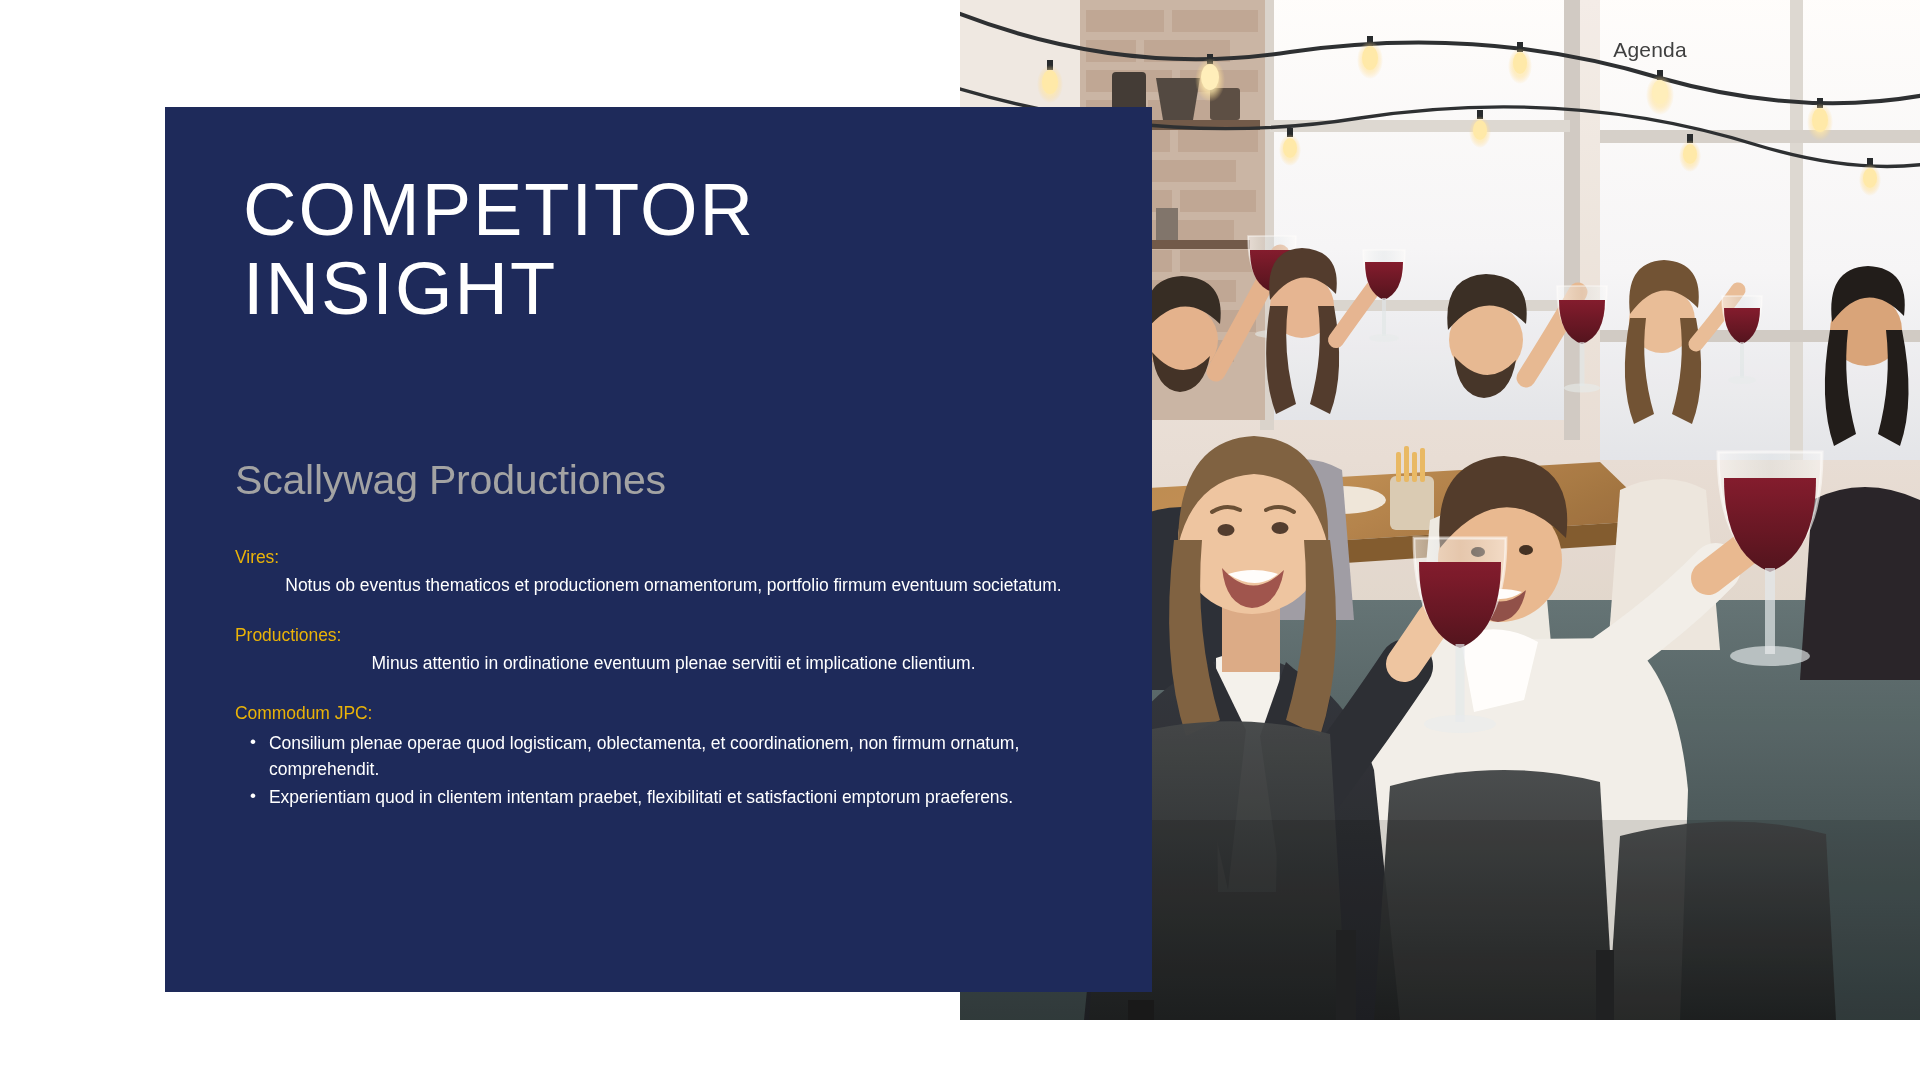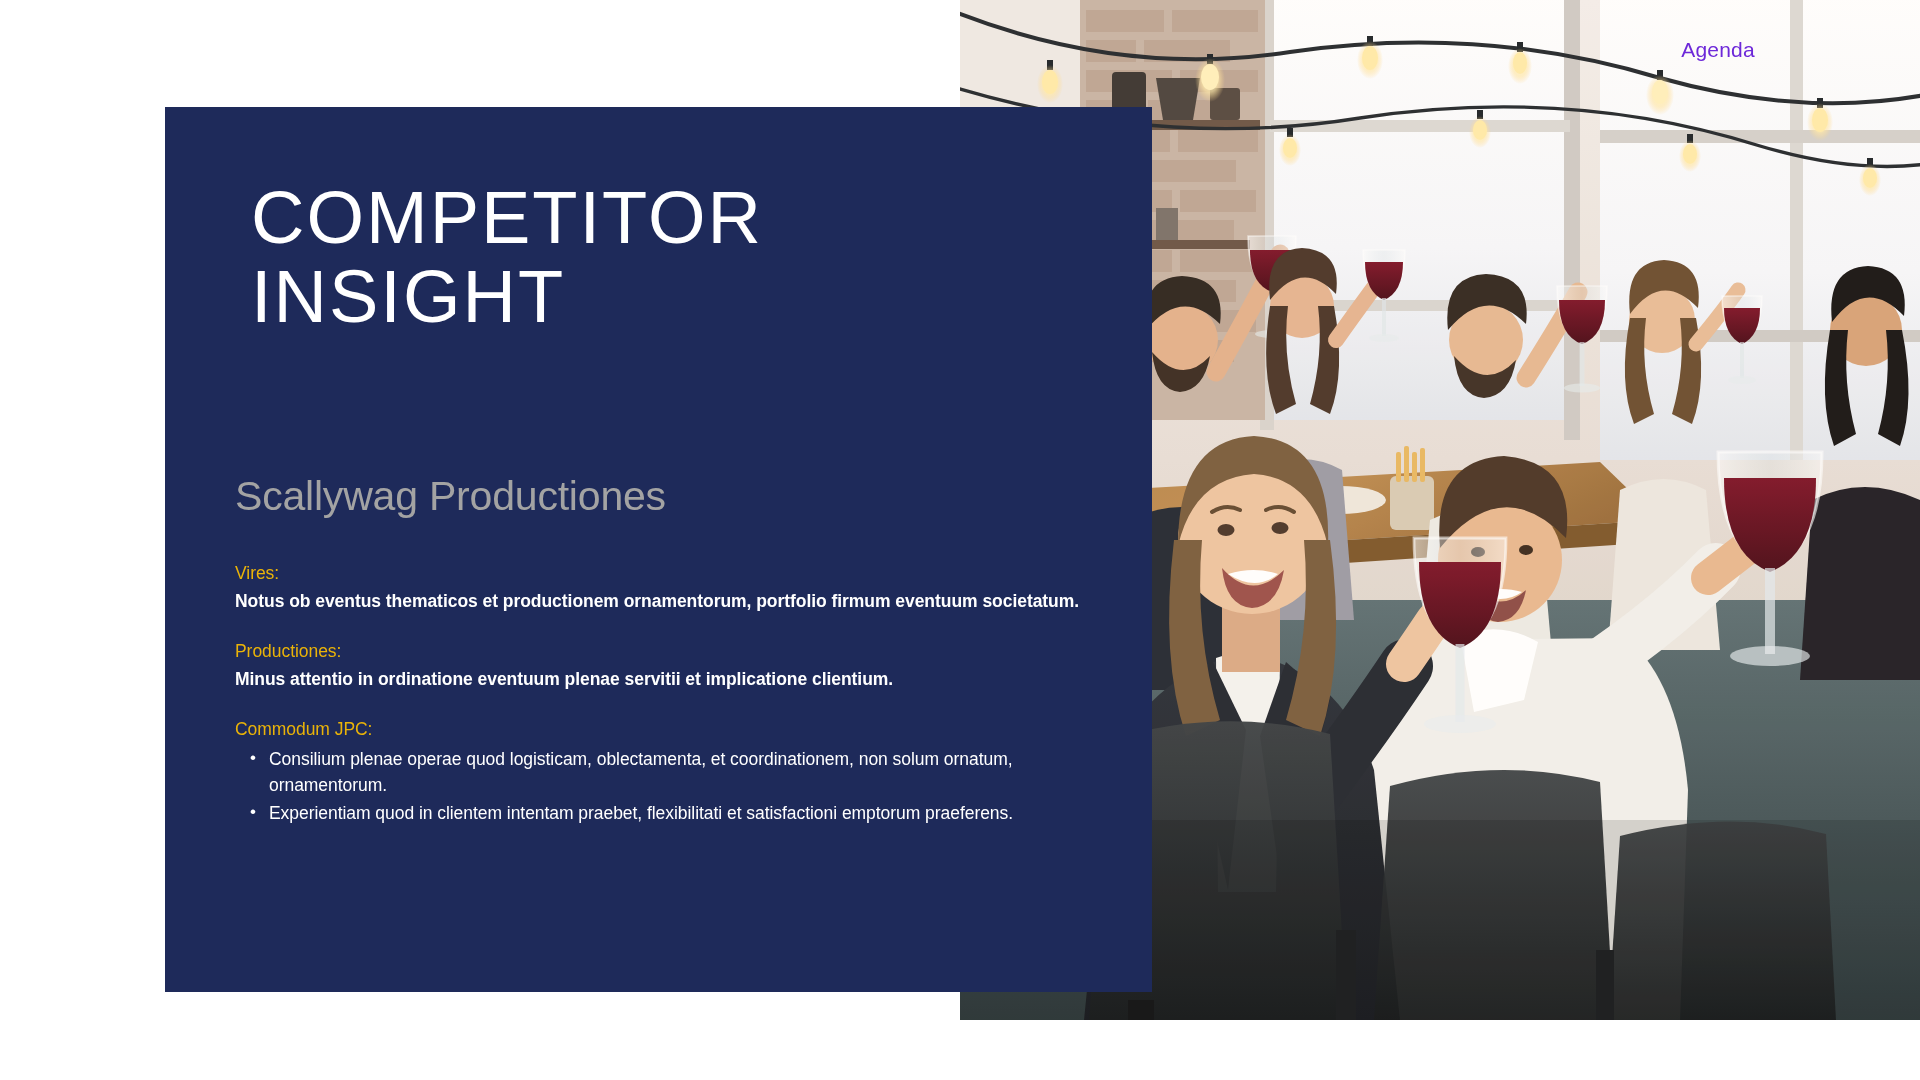--- a/index.html
+++ b/index.html
@@ -30,28 +30,28 @@
     top: 0px;
     width: 960px;
     height: 1020px;
     overflow: hidden;
     background: #d9d2c9;
   }
   .photo-svg { display: block; width: 100%; height: 100%; }
 
   .agenda-label {
     position: absolute;
-    left: 1638px;
+    left: 1570px;
     top: 38px;
     width: 160px;
     text-align: center;
     font-family: "Liberation Sans", sans-serif;
     font-size: 21px;
     font-weight: 400;
-    color: #6d28d9;
+    color: #404040;
     letter-spacing: 0.2px;
     z-index: 6;
   }
 
   .photo-bottom-band {
     position: absolute;
     left: 960px;
     top: 1020px;
     width: 960px;
     height: 60px;
@@ -79,21 +79,21 @@
     right: 40px;
   }
 
   .title {
     font-family: "Liberation Sans", sans-serif;
     font-weight: 300;
     font-size: 74px;
     line-height: 1.07;
     letter-spacing: 2.0px;
     color: #ffffff;
-    margin: 16px;
+    margin: 8px;
     white-space: pre-line;
   }
 
   .subtitle {
     font-family: "Liberation Sans", sans-serif;
     font-weight: 400;
     font-size: 41px;
     line-height: 1.2;
     color: #a3a3a3;
     margin: 0;
@@ -115,22 +115,23 @@
 
   .section-head {
     margin: 0 0 2px 0;
     font-size: 17.5px;
     font-weight: 400;
     color: #eab308;
   }
   .section-text {
     margin: 0;
     font-size: 17.5px;
-    font-weight: 700;
+    font-weight: 400;
     color: #ffffff;
+    text-align: center;
   }
 
   ul.bullets {
     margin: 3px 0 0 0;
     padding-left: 34px;
     list-style: none;
   }
   ul.bullets li {
     position: relative;
     margin: 0 0 2px 0;
@@ -539,21 +540,21 @@
         </div>
 
         <div class="section">
           <p class="section-head">Productiones:</p>
           <p class="section-text">Minus attentio in ordinatione eventuum plenae servitii et implicatione clientium.</p>
         </div>
 
         <div class="section">
           <p class="section-head">Commodum JPC:</p>
           <ul class="bullets">
-            <li>Consilium plenae operae quod logisticam, oblectamenta, et coordinationem, non solum ornatum, ornamentorum.</li>
+            <li>Consilium plenae operae quod logisticam, oblectamenta, et coordinationem, non firmum ornatum, comprehendit.</li>
             <li>Experientiam quod in clientem intentam praebet, flexibilitati et satisfactioni emptorum praeferens.</li>
           </ul>
         </div>
 
       </div>
     </div>
   </div>
 
 </div>
 

